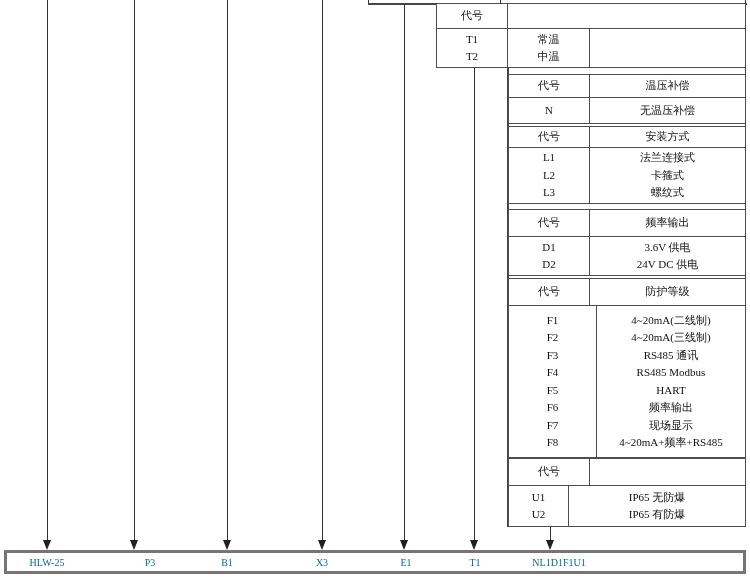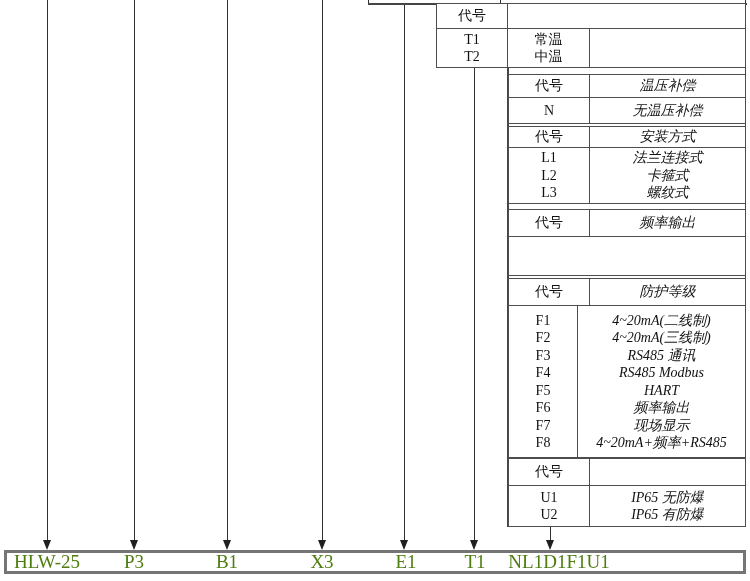--- a/index.html
+++ b/index.html
@@ -14,37 +14,37 @@
   .edge{position:absolute;width:1.5px;background:#454545;}
   
   .arrow{
     position:absolute;width:0;height:0;
     border-left:4px solid transparent;border-right:4px solid transparent;
     border-top:10px solid #202020;
   }
   
   .tbl{
     position:absolute;box-sizing:border-box;border:1.5px solid #4d4d4d;background:#fff;
-    display:flex;flex-direction:column;font-size:14px;line-height:17.5px;
+    display:flex;flex-direction:column;font-size:11px;line-height:17.5px;
   }
   .hdr{box-sizing:border-box;display:flex;border-bottom:1.5px solid #4d4d4d;flex:none;}
   .bd{display:flex;flex:1;}
   .cell{box-sizing:border-box;display:flex;flex-direction:column;justify-content:center;
         align-items:center;text-align:center;}
   .rb{border-right:1.5px solid #4d4d4d;}
   .lines{white-space:pre-line;}
-  .grow{flex:1;font-style:italic;}
+  .grow{flex:1;}
   
   #model-box{
     position:absolute;left:4px;top:550px;width:742px;height:24px;box-sizing:border-box;
     border:3px solid #757575;background:#fff;
   }
   #model-box span{
     position:absolute;top:50%;transform:translate(-50%,-50%);
-    font-size:19px;white-space:nowrap;color:#4d7c0f;
+    font-size:10px;white-space:nowrap;color:#0369a1;
   }
 </style>
 </head>
 <body>
 
 <div id="stage">
 
   <div class="vline" style="left:47px;top:0;height:541px"></div>
   <div class="vline" style="left:134px;top:0;height:541px"></div>
   <div class="vline" style="left:227px;top:0;height:541px"></div>
@@ -107,29 +107,35 @@
 卡箍式
 螺纹式</div>
     </div>
   </div>
 
   <div class="tbl" style="left:508px;top:209px;width:238px;height:67px">
     <div class="hdr" style="height:27px">
       <div class="cell rb" style="width:81px">代号</div>
       <div class="cell grow">频率输出</div>
     </div>
+    <div class="bd">
+      <div class="cell rb lines" style="width:81px">D1
+D2</div>
+      <div class="cell grow lines">3.6V 供电
+24V DC 供电</div>
+    </div>
   </div>
 
   <div class="tbl" style="left:508px;top:278px;width:238px;height:180px">
     <div class="hdr" style="height:27px">
       <div class="cell rb" style="width:81px">代号</div>
       <div class="cell grow">防护等级</div>
     </div>
     <div class="bd">
-      <div class="cell rb lines" style="width:69px">F1
+      <div class="cell rb lines" style="width:88px">F1
 F2
 F3
 F4
 F5
 F6
 F7
 F8</div>
       <div class="cell grow lines">4~20mA(二线制)
 4~20mA(三线制)
 RS485 通讯
@@ -139,30 +145,30 @@
 现场显示
 4~20mA+频率+RS485</div>
     </div>
   </div>
 
   <div class="tbl" style="left:508px;top:458px;width:238px;height:69px">
     <div class="hdr" style="height:27px">
       <div class="cell rb" style="width:81px">代号</div>
     </div>
     <div class="bd">
-      <div class="cell rb lines" style="width:81px">U1
+      <div class="cell rb lines" style="width:60px">U1
 U2</div>
       <div class="cell grow lines">IP65 无防爆
 IP65 有防爆</div>
     </div>
   </div>
 
   <div id="model-box">
     <span style="left:40px">HLW-25</span>
-    <span style="left:127px">P3</span>
+    <span style="left:143px">P3</span>
     <span style="left:220px">B1</span>
     <span style="left:315px">X3</span>
     <span style="left:399px">E1</span>
     <span style="left:468px">T1</span>
     <span style="left:552px">NL1D1F1U1</span>
   </div>
 
 </div>
 
 </body></html>

